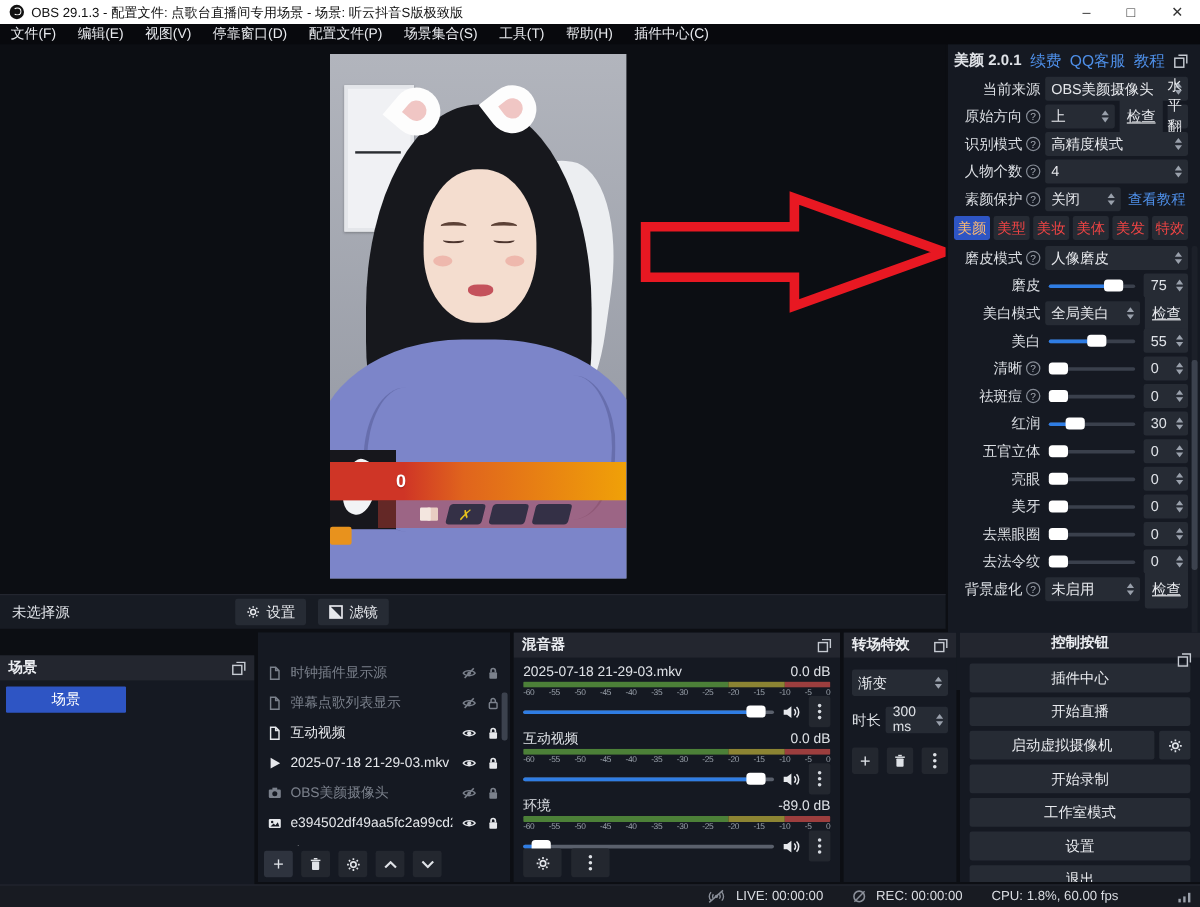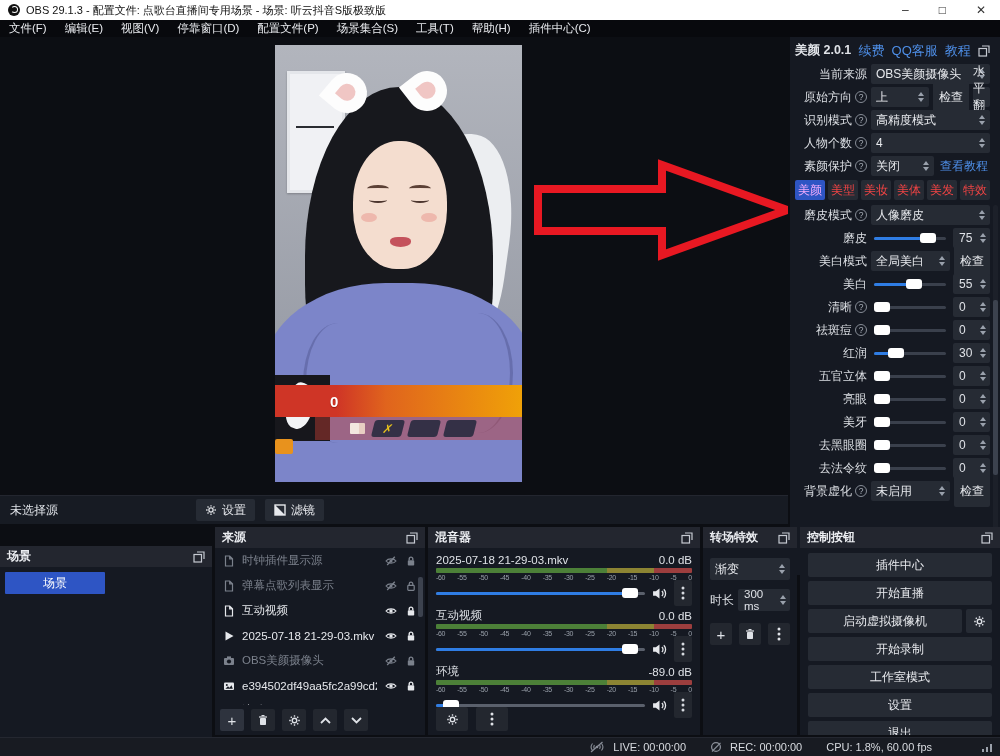--- a/index.html
+++ b/index.html
@@ -70,25 +70,25 @@
 .blinks { margin-left:auto; display:flex; gap:7px; color:#4e8fe8; font-size:13px; }
 .brow2 { display:flex; align-items:center; gap:4px; height:20px; margin-top:3px; }
 .blabel { width:72px; flex:none; display:flex; align-items:center; justify-content:flex-end; gap:3px; color:#dcdfe4; }
 .help { width:12px; height:12px; flex:none; border:1px solid #868c96; border-radius:50%; font-size:8.5px; line-height:10px; display:inline-flex; align-items:center; justify-content:center; color:#aab0ba; }
 .select { flex:1; height:20px; background:#262b34; border-radius:2px; display:flex; align-items:center; padding:0 5px; color:#e6e8ec; min-width:0; }
 .select span.val { flex:1; overflow:hidden; white-space:nowrap; }
 .spin { display:flex; flex-direction:column; gap:2.5px; margin-left:4px; flex:none; }
 .chu { width:0; height:0; border-left:3.5px solid transparent; border-right:3.5px solid transparent; border-bottom:4px solid #9aa1ac; }
 .chd { width:0; height:0; border-left:3.5px solid transparent; border-right:3.5px solid transparent; border-top:4px solid #9aa1ac; }
 .bbtn { flex:1; height:20px; background:#262b34; border-radius:2px; display:flex; align-items:center; justify-content:center; color:#e6e8ec; }
-.bbtn.sm { flex:none; padding:16px 6px; }
+.bbtn.sm { flex:none; padding:16px 6px;text-decoration:underline; }
 .blink { color:#4e8fe8; flex:none; padding:0 2px; }
 .tabs { display:flex; gap:3px; height:20px; margin-top:4px; }
 .tab { flex:1; background:#262b34; border-radius:2px; display:flex; align-items:center; justify-content:center; color:#ef4444; }
-.tab.active { background:#2e55c4; color:#f0abfc; }
+.tab.active { background:#2e55c4; color:#fdba74; }
 .sl-track { position:relative; flex:1; height:3px; background:#3a404c; border-radius:2px; margin:0 3px; }
 .sl-fill { position:absolute; left:0; top:0; height:100%; background:#2f7de4; border-radius:2px; }
 .sl-handle { position:absolute; top:-3.5px; width:16px; height:10px; background:#fff; border-radius:3px; }
 .valbox { width:37px; height:20px; flex:none; background:#262b34; border-radius:2px; display:flex; align-items:center; padding:0 4px 0 6px; }
 .valbox span.val { flex:1; }
 .bscroll { position:absolute; right:2px; top:168px; bottom:5px; width:5px; background:#1c2029; border-radius:2px; }
 .bscroll-thumb { position:absolute; top:26%; height:48%; width:100%; background:#3c424e; border-radius:2px; }
 
 
 .scenes { left:0; top:546px; width:212px; height:268px; }
@@ -559,29 +559,20 @@
       </div>
     <div class="tool-btn">
         <svg width="11" height="7" viewBox="0 0 11 7">
           <path d="M1 1 L5.5 5.5 L10 1" fill="none" stroke="currentColor" stroke-width="1.8"></path>
         </svg>
       </div>
   </div>
 </div>
 
 <div class="dock sources">
-  <div class="dock-header">
-      <span>来源</span>
-    <span class="popout">
-        <svg width="12" height="12" viewBox="0 0 12 12">
-          <rect x="1" y="3.5" width="7.5" height="7.5" fill="none" stroke="currentColor" stroke-width="1.2"></rect>
-          <path d="M4 1 h7 v7" fill="none" stroke="currentColor" stroke-width="1.2"></path>
-        </svg>
-      </span>
-  </div>
   <div class="src-list">
     <div class="src-item dim">
       <span class="tico dim2">
           <svg width="12" height="12" viewBox="0 0 12 12">
             <path d="M2.5 1 h4.2 L9.5 3.8 V11 H2.5 Z M6.7 1 V3.8 H9.5" fill="none" stroke="currentColor" stroke-width="1.2"></path>
           </svg>
         </span>
       <span class="lbl">时钟插件显示源</span>
       <span class="tico dim2">
           <svg width="14" height="12" viewBox="0 0 12 12">
@@ -960,21 +951,21 @@
         <svg width="4" height="14" viewBox="0 0 4 14">
           <circle cx="2" cy="2" r="1.5" fill="currentColor"></circle>
           <circle cx="2" cy="7" r="1.5" fill="currentColor"></circle>
           <circle cx="2" cy="12" r="1.5" fill="currentColor"></circle>
         </svg>
       </div>
   </div>
 </div>
 
 <div class="dock controlsd">
-  <div class="dock-header" style="position:absolute;top:0;left:0;right:0;">
+  <div class="dock-header" style="position:absolute;top:0;left:0;right:0;flex-direction:column;">
       <span>控制按钮</span>
     <span class="popout">
         <svg width="12" height="12" viewBox="0 0 12 12">
           <rect x="1" y="3.5" width="7.5" height="7.5" fill="none" stroke="currentColor" stroke-width="1.2"></rect>
           <path d="M4 1 h7 v7" fill="none" stroke="currentColor" stroke-width="1.2"></path>
         </svg>
       </span>
   </div>
   <div class="ctl-btn">插件中心</div>
   <div class="ctl-btn">开始直播</div>

